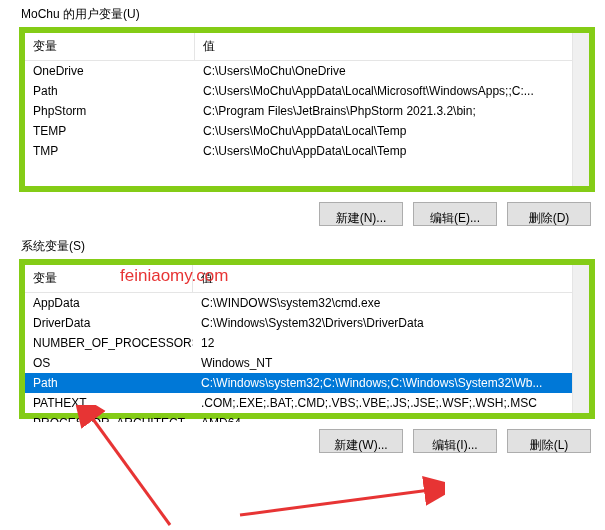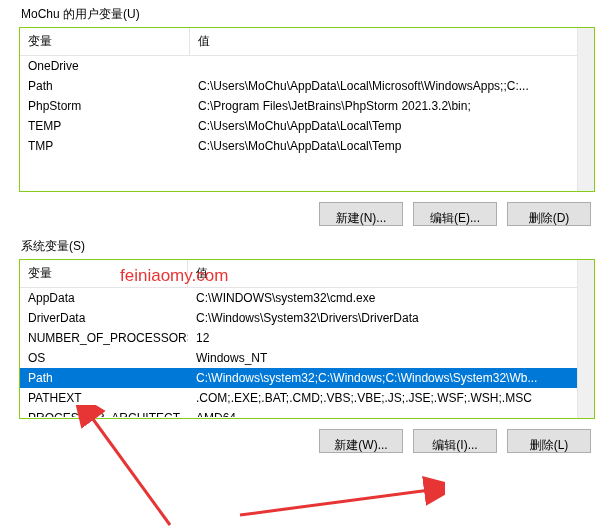--- a/index.html
+++ b/index.html
@@ -15,21 +15,21 @@
 .section {
   margin: 6px 10px 0 19px;
 }
 .section-label {
   font-size: 12px;
   color: #000;
   margin-bottom: 4px;
   padding-left: 2px;
 }
 .tablebox {
-  border: 1px solid #84cc16;
+  border: 6px solid #84cc16;
   background: #fff;
   position: relative;
 }
 .thead {
   display: flex;
   border-bottom: 1px solid #e5e5e5;
   background: #fff;
 }
 .th {
   padding: 5px 8px;
@@ -110,20 +110,21 @@
 <div class="section">
   <div class="section-label">MoChu 的用户变量(U)</div>
   <div class="tablebox" id="user-box">
     <div class="thead">
       <div class="th col-var">变量</div>
       <div class="th col-val">值</div>
     </div>
     <div class="tbody" id="user-body">
       <div class="row">
           <div class="cell col-var">OneDrive</div>
+          <div class="cell col-val">C:\Users\MoChu\OneDrive</div>
         </div>
       <div class="row">
           <div class="cell col-var">Path</div>
           <div class="cell col-val">C:\Users\MoChu\AppData\Local\Microsoft\WindowsApps;;C:...</div>
         </div>
       <div class="row">
           <div class="cell col-var">PhpStorm</div>
           <div class="cell col-val">C:\Program Files\JetBrains\PhpStorm 2021.3.2\bin;</div>
         </div>
       <div class="row">

